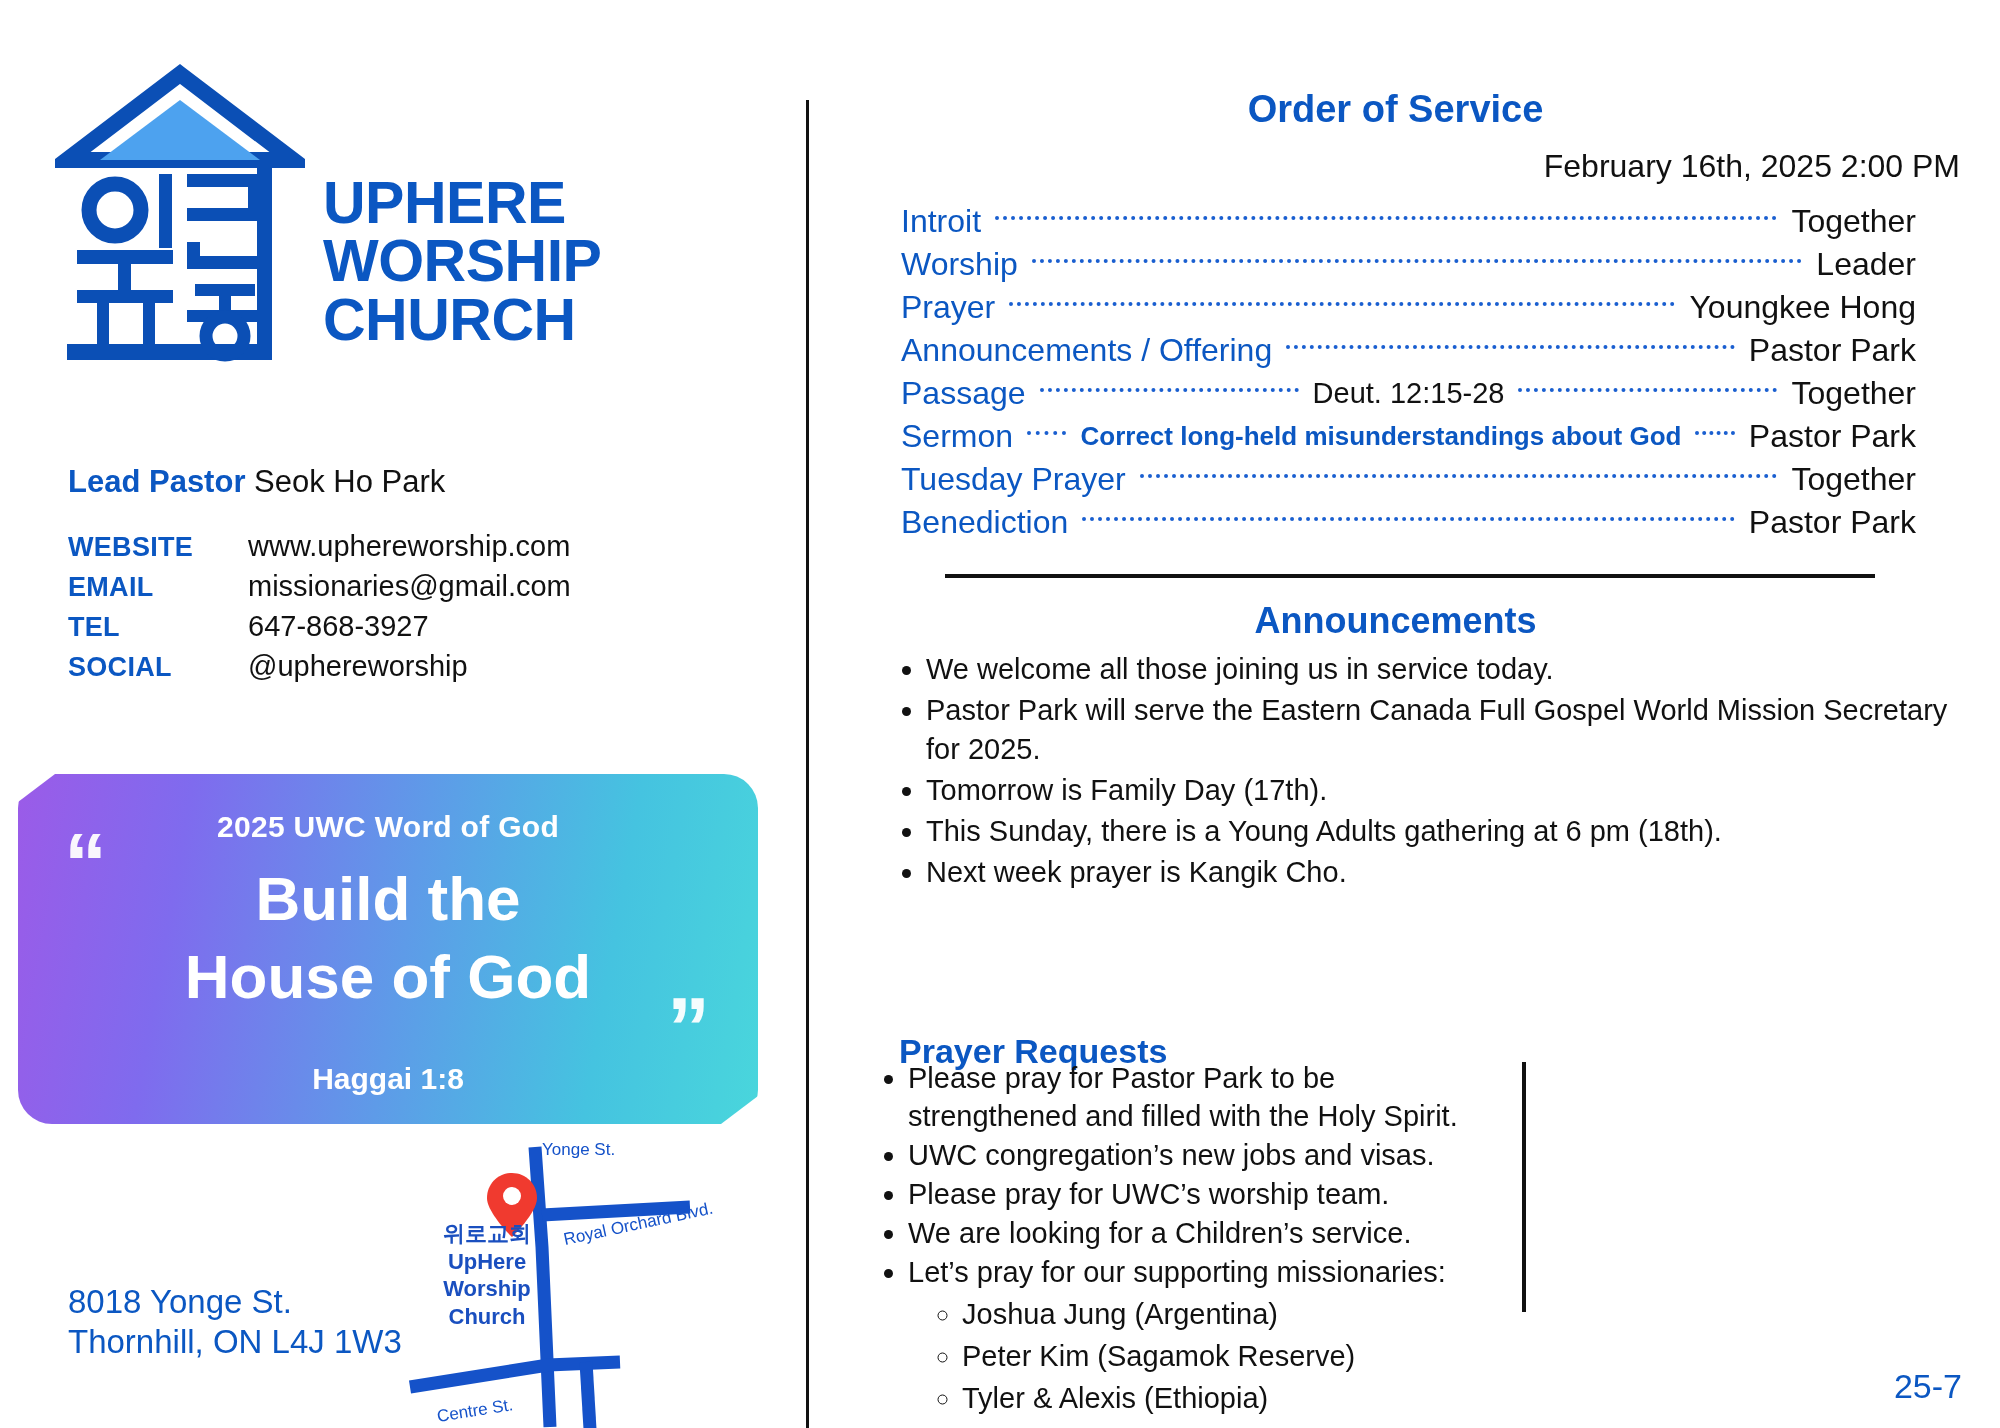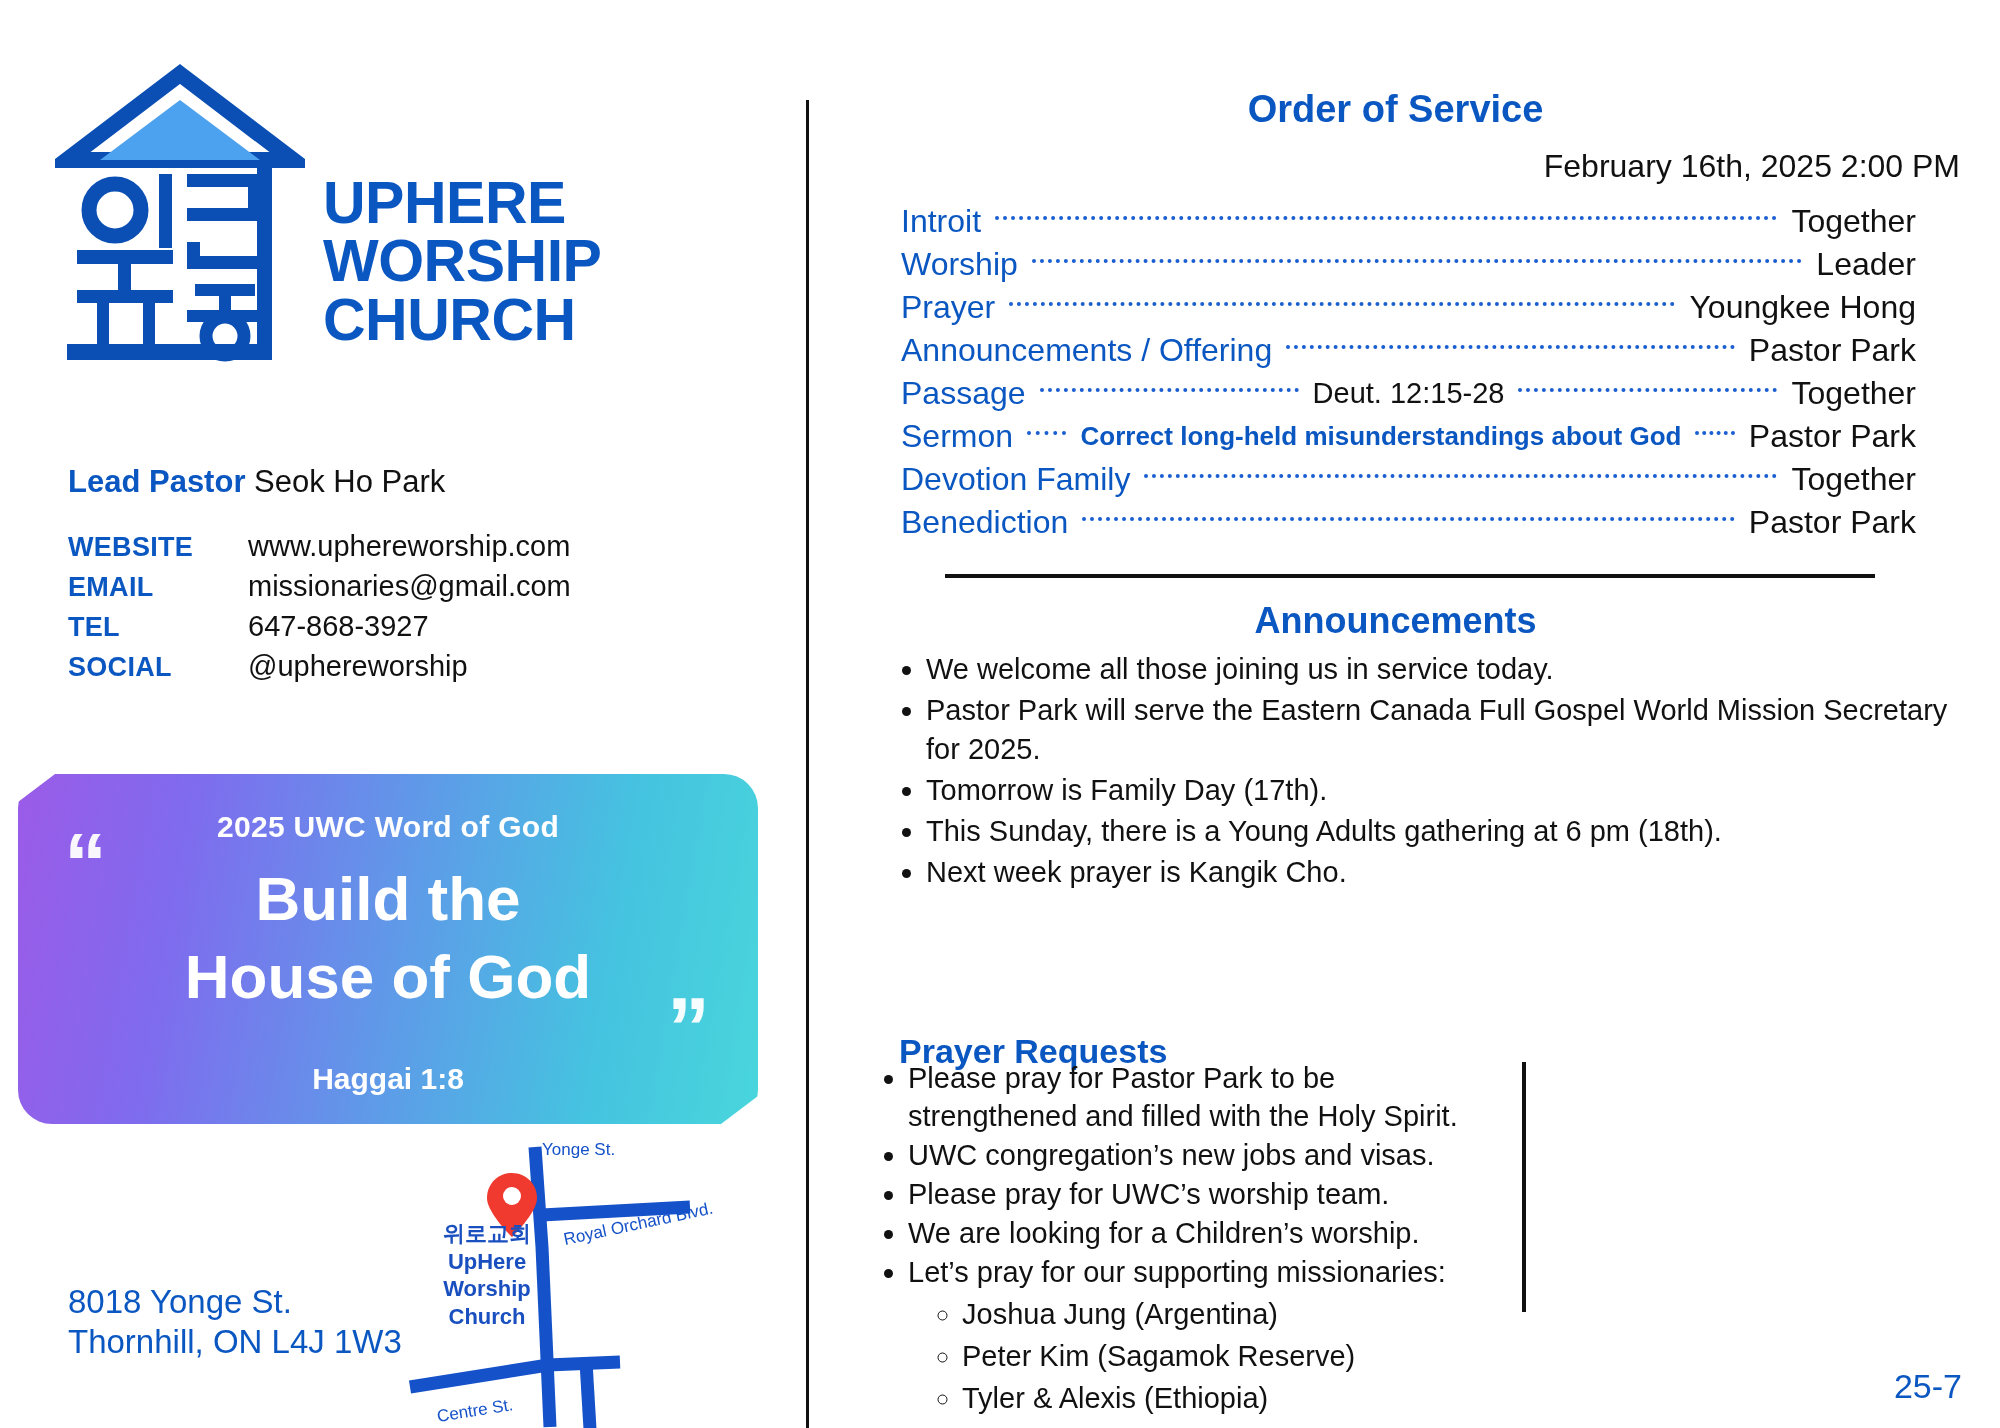--- a/index.html
+++ b/index.html
@@ -231,21 +231,21 @@
         <span class="o-who">Together</span>
       </div>
       <div class="order-row">
         <span class="o-name">Sermon</span>
         <span class="o-dots"></span>
         <span class="o-mid bold">Correct long-held misunderstandings about God</span>
         <span class="o-dots"></span>
         <span class="o-who">Pastor Park</span>
       </div>
       <div class="order-row">
-        <span class="o-name">Devotion Family</span>
+        <span class="o-name">Tuesday Prayer</span>
         <span class="o-dots"></span>
         <span class="o-who">Together</span>
       </div>
       <div class="order-row">
         <span class="o-name">Benediction</span>
         <span class="o-dots"></span>
         <span class="o-who">Pastor Park</span>
       </div>
     </div>
 
@@ -256,21 +256,21 @@
       <li>Tomorrow is Family Day (17th).</li>
       <li>This Sunday, there is a Young Adults gathering at 6 pm (18th).</li>
       <li>Next week prayer is Kangik Cho.</li>
     </ul>
 
     <div class="sec-title pr-title">Prayer Requests</div>
     <ul class="pr-list">
       <li>Please pray for Pastor Park to be strengthened and filled with the Holy Spirit.</li>
       <li>UWC congregation’s new jobs and visas.</li>
       <li>Please pray for UWC’s worship team.</li>
-      <li>We are looking for a Children’s worship.</li>
+      <li>We are looking for a Children’s service.</li>
       <li>Let’s pray for our supporting missionaries:</li>
       <ul class="pr-sub">
         <li>Joshua Jung (Argentina)</li>
         <li>Peter Kim (Sagamok Reserve)</li>
         <li>Tyler &amp; Alexis (Ethiopia)</li>
       </ul>
     </ul>
 
     <div class="pageno">25-7</div>
   </div>

